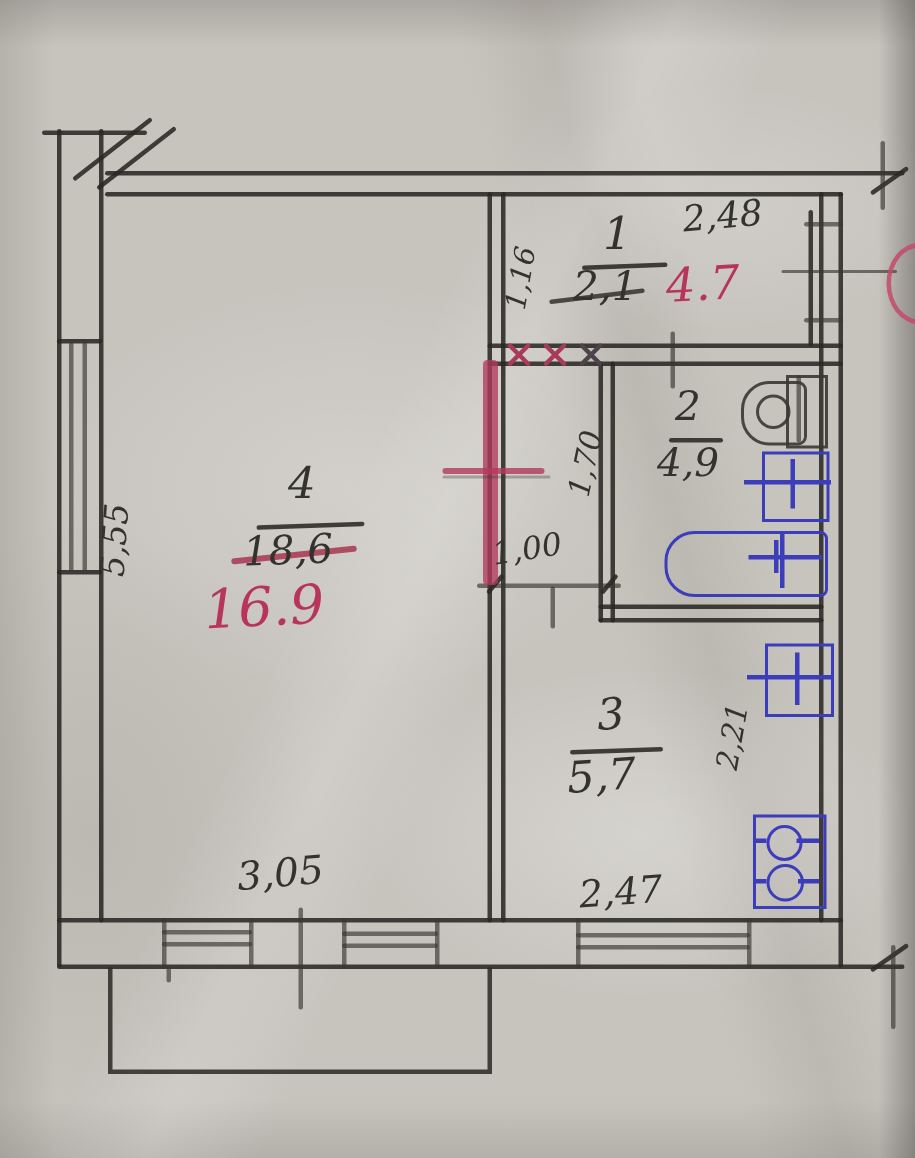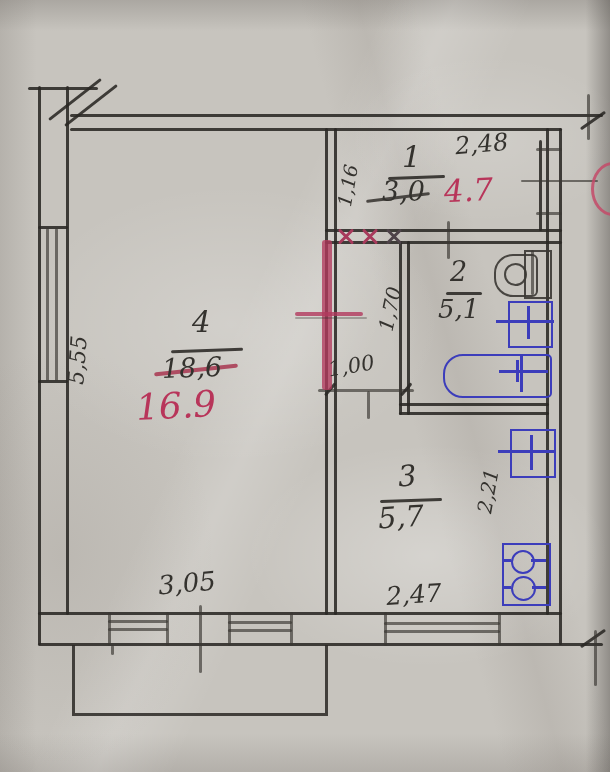--- a/index.html
+++ b/index.html
@@ -139,25 +139,25 @@
   <div class="box" style="left:511px;top:550px;width:20px;height:20px;border:2.5px solid #3c3dbb;border-radius:50%;"></div>
   <div class="box" style="left:511px;top:576px;width:21px;height:21px;border:2.5px solid #3c3dbb;border-radius:50%;"></div>
   <div class="blue" style="position:absolute;left:503px;top:559px;width:8px;height:2.5px;"></div>
   <div class="blue" style="position:absolute;left:531px;top:559px;width:15px;height:2.5px;"></div>
   <div class="blue" style="position:absolute;left:503px;top:586px;width:8px;height:2.5px;"></div>
   <div class="blue" style="position:absolute;left:532px;top:586px;width:14px;height:2.5px;"></div>
 
   <span class="txt" style="left:402px;top:142px;font-size:30px;">1</span>
   <span class="txt rot" style="left:455px;top:132px;font-size:24px;transform:rotate(-5deg);">2,48</span>
   <span class="txt rot" style="left:318px;top:176px;width:60px;font-size:19px;transform:rotate(-80deg);text-align:center;">1,16</span>
-  <span class="txt" style="left:382px;top:178px;font-size:27px;">3,0</span>
+  <span class="txt" style="left:382px;top:178px;font-size:27px;">2,1</span>
   <span class="txt redtx rot" style="left:444px;top:175px;font-size:31px;transform:rotate(-3deg);">4.7</span>
 
   <span class="txt" style="left:450px;top:258px;font-size:27px;">2</span>
-  <span class="txt" style="left:438px;top:296px;font-size:26px;">5,1</span>
+  <span class="txt" style="left:438px;top:296px;font-size:26px;">4,9</span>
 
   <span class="txt rot" style="left:360px;top:299px;width:60px;font-size:20px;transform:rotate(-78deg);text-align:center;">1,70</span>
   <span class="txt rot" style="left:328px;top:356px;font-size:21px;transform:rotate(-9deg);">1,00</span>
 
   <span class="txt rot" style="left:398px;top:462px;font-size:29px;transform:rotate(-4deg);">3</span>
   <span class="txt rot" style="left:378px;top:503px;font-size:29px;transform:rotate(-4deg);">5,7</span>
   <span class="txt rot" style="left:458px;top:481px;width:60px;font-size:20px;transform:rotate(-80deg);text-align:center;">2,21</span>
   <span class="txt rot" style="left:386px;top:582px;font-size:25px;transform:rotate(-4deg);">2,47</span>
 
   <span class="txt" style="left:192px;top:308px;font-size:29px;">4</span>

